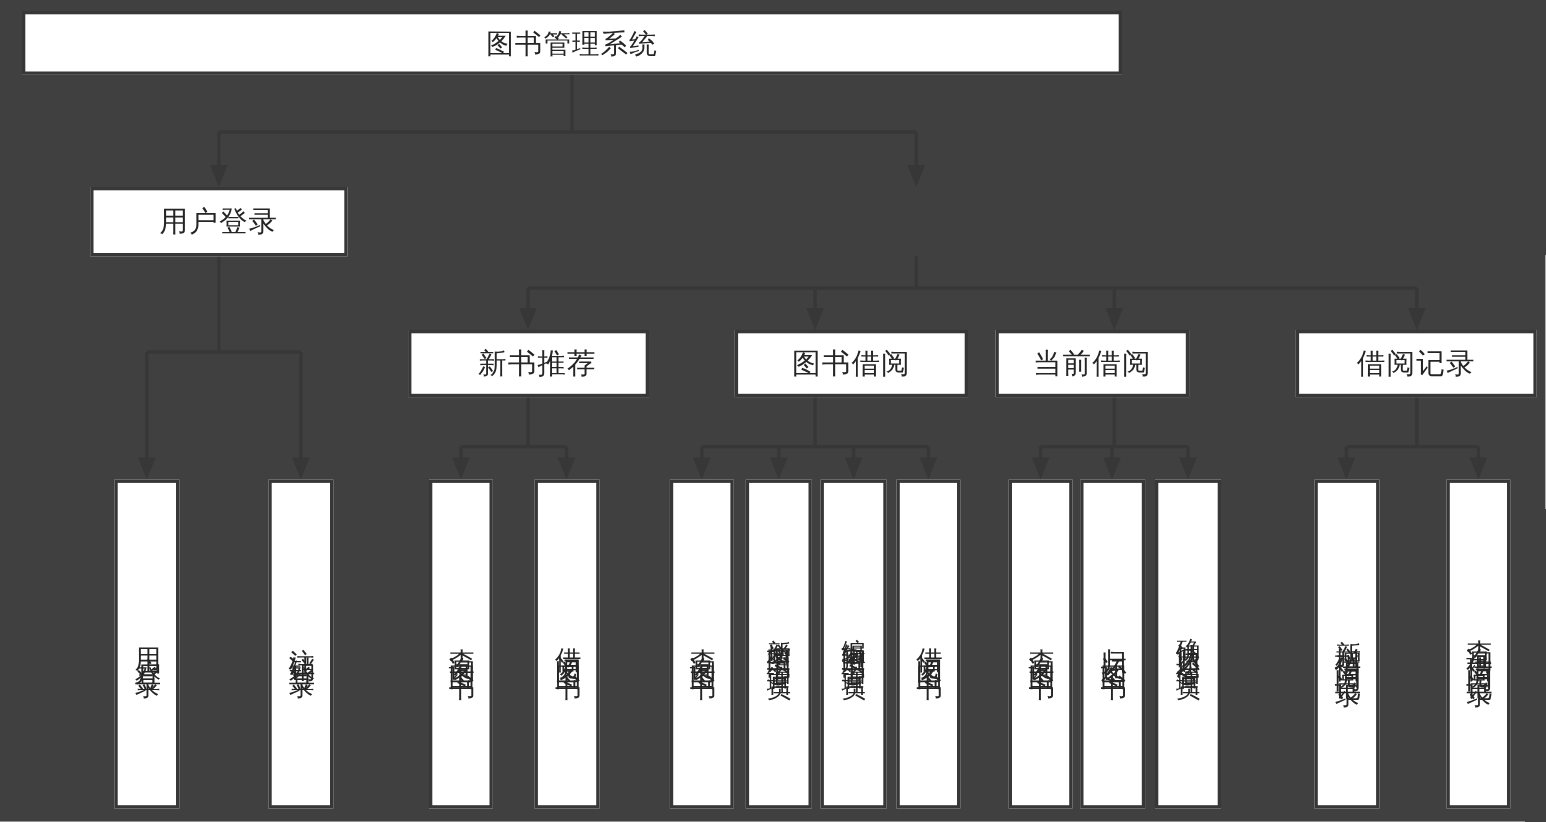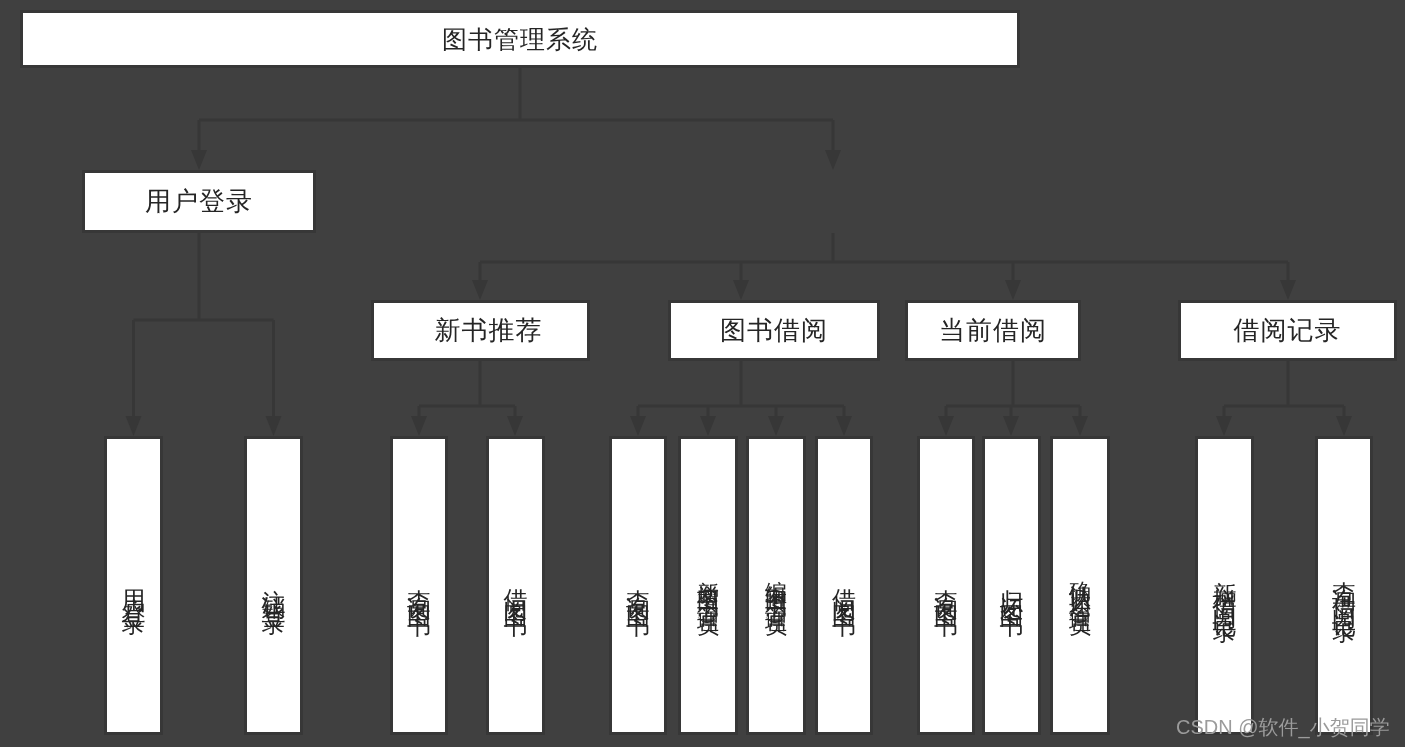--- a/index.html
+++ b/index.html
@@ -115,14 +115,13 @@
     <span>确认归还（管理员）</span>
   </div>
 
   <div class="node v-node" style="left:1195px;top:436px;width:59px;height:299px;">
     <span>新增借阅记录</span>
   </div>
   <div class="node v-node" style="left:1315px;top:436px;width:58px;height:299px;">
     <span>查询借阅记录</span>
   </div>
 
-  <div class="watermark">CSDN @软件_小贺同学</div>
 </div>
 
 </body></html>

